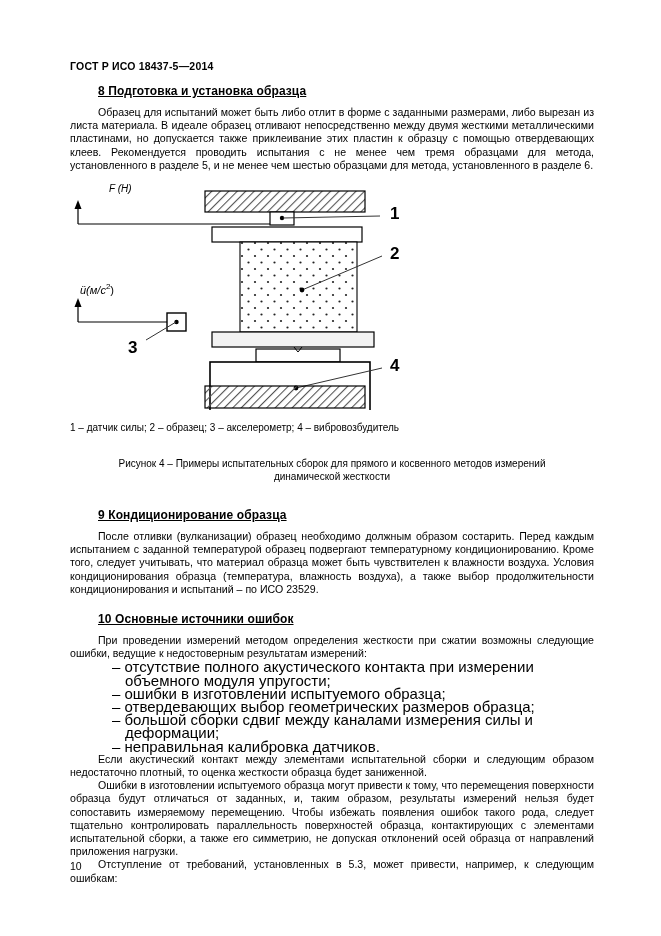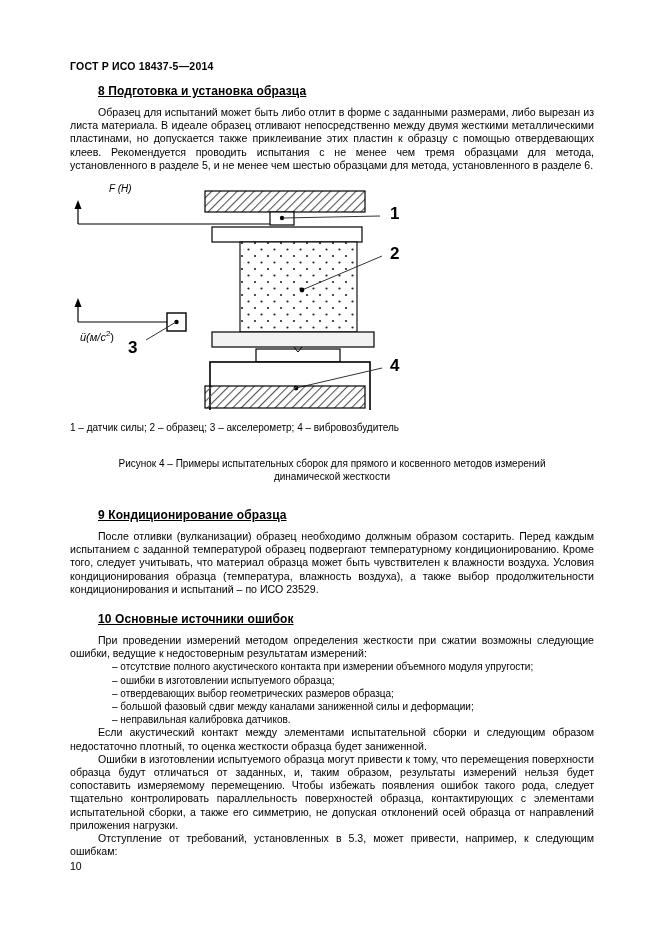--- a/index.html
+++ b/index.html
@@ -50,21 +50,21 @@
     text-align: justify;
     text-indent: 28px;
     hyphens: none;
   }
   ul.dashlist {
     list-style: none;
     margin: 0;
     padding: 0 0 0 42px;
   }
   ul.dashlist li {
-    font-size: 10px;
+    font-size: 15px;
     line-height: 13.2px;
     text-indent: -13px;
     padding-left: 13px;
   }
   .spacer-sm { height: 9px; }
   .spacer-md { height: 16px; }
   .figure-wrap {
     position: relative;
     width: 524px;
     height: 222px;
@@ -187,21 +187,21 @@
         <defs>
           <pattern id="hatch2" width="6" height="6" patternTransform="rotate(45)" patternUnits="userSpaceOnUse">
             <line x1="0" y1="0" x2="0" y2="6" stroke="#555555" stroke-width="2.2"></line>
           </pattern>
         </defs>
         <rect x="135" y="198" width="160" height="22" fill="url(#hatch2)" stroke="#000000" stroke-width="1.2"></rect>
       </svg>
 
       <div style="position:absolute;left:12px;top:-5px;font-size:10px;font-style:italic;margin-left:27px;"><span>F (H)</span></div>
 
-      <div style="position:absolute;left:10px;top:94px;font-size:11px;margin-top:47px;"><span style="font-style:italic;">ü(м/с</span><span style="font-size:8px;vertical-align:super;">2</span><span>)</span></div>
+      <div style="position:absolute;left:10px;top:94px;font-size:11px;"><span style="font-style:italic;">ü(м/с</span><span style="font-size:8px;vertical-align:super;">2</span><span>)</span></div>
 
       <div style="position:absolute;left:320px;top:16px;font-size:17px;font-weight:bold;">1</div>
       <div style="position:absolute;left:320px;top:56px;font-size:17px;font-weight:bold;">2</div>
       <div style="position:absolute;left:58px;top:150px;font-size:17px;font-weight:bold;">3</div>
       <div style="position:absolute;left:320px;top:168px;font-size:17px;font-weight:bold;">4</div>
     </div>
 
     <div class="fig-legend">1 – датчик силы; 2 – образец; 3 – акселерометр; 4 – вибровозбудитель</div>
 
     <div class="fig-caption">
@@ -217,21 +217,21 @@
 
     <div class="spacer-md"></div>
 
     <h2 class="sect">10 Основные источники ошибок</h2>
     <p class="body">При проведении измерений методом определения жесткости при сжатии возможны следующие ошибки, ведущие к недостоверным результатам измерений:</p>
 
     <ul class="dashlist">
       <li>– отсутствие полного акустического контакта при измерении объемного модуля упругости;</li>
       <li>– ошибки в изготовлении испытуемого образца;</li>
       <li>– отвердевающих выбор геометрических размеров образца;</li>
-      <li>– большой фазовый сдвиг между каналами заниженной силы и деформации;</li>
+      <li>– большой сборки сдвиг между каналами измерения силы и деформации;</li>
       <li>– неправильная калибровка датчиков.</li>
     </ul>
 
     <p class="body">Если акустический контакт между элементами испытательной сборки и следующим образом недостаточно плотный, то оценка жесткости образца будет заниженной.</p>
     <p class="body">Ошибки в изготовлении испытуемого образца могут привести к тому, что перемещения поверхности образца будут отличаться от заданных, и, таким образом,  результаты измерений нельзя будет сопоставить измеряемому перемещению. Чтобы избежать появления ошибок такого рода, следует тщательно контролировать параллельность поверхностей образца, контактирующих с элементами испытательной сборки, а также его симметрию, не допуская отклонений осей образца от направлений приложения нагрузки.</p>
     <p class="body">Отступление от требований, установленных в 5.3, может привести, например, к следующим ошибкам:</p>
 
   </div>
 
   <div class="pagenum">10</div>

